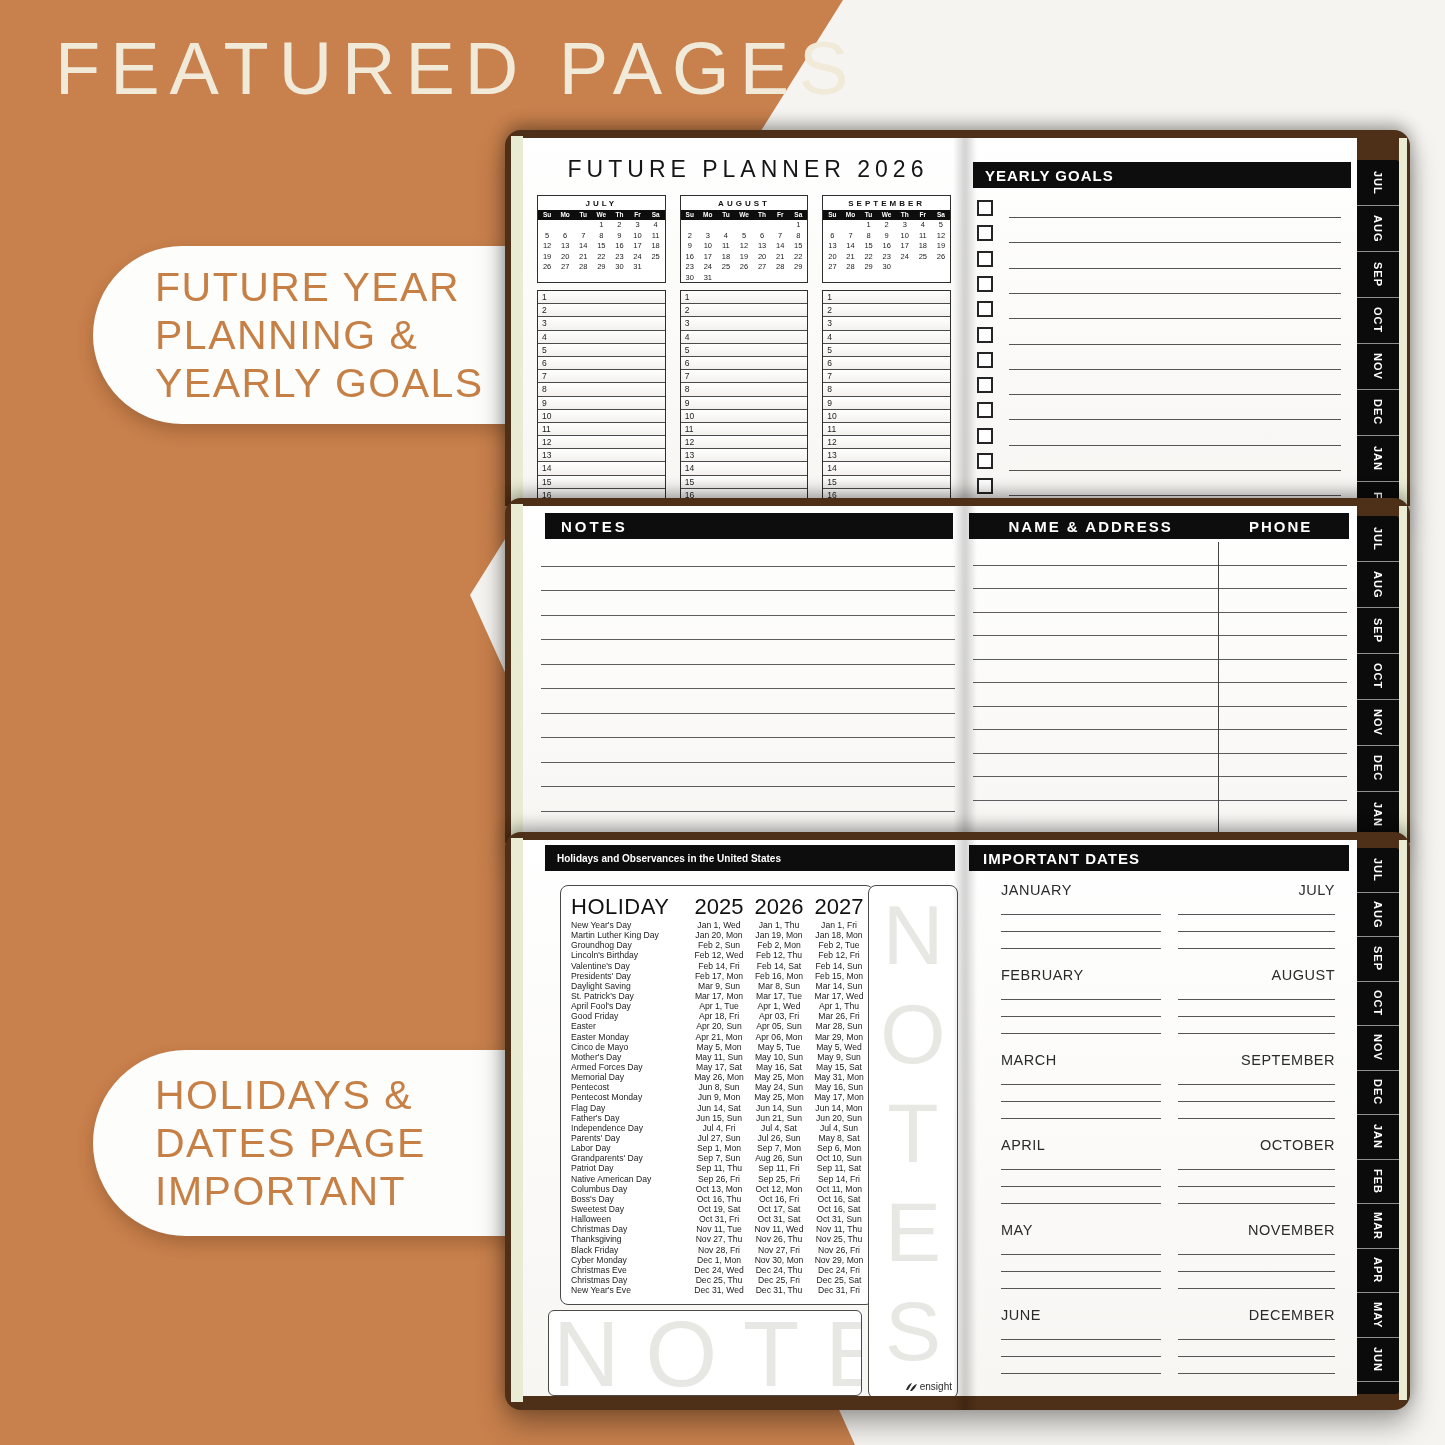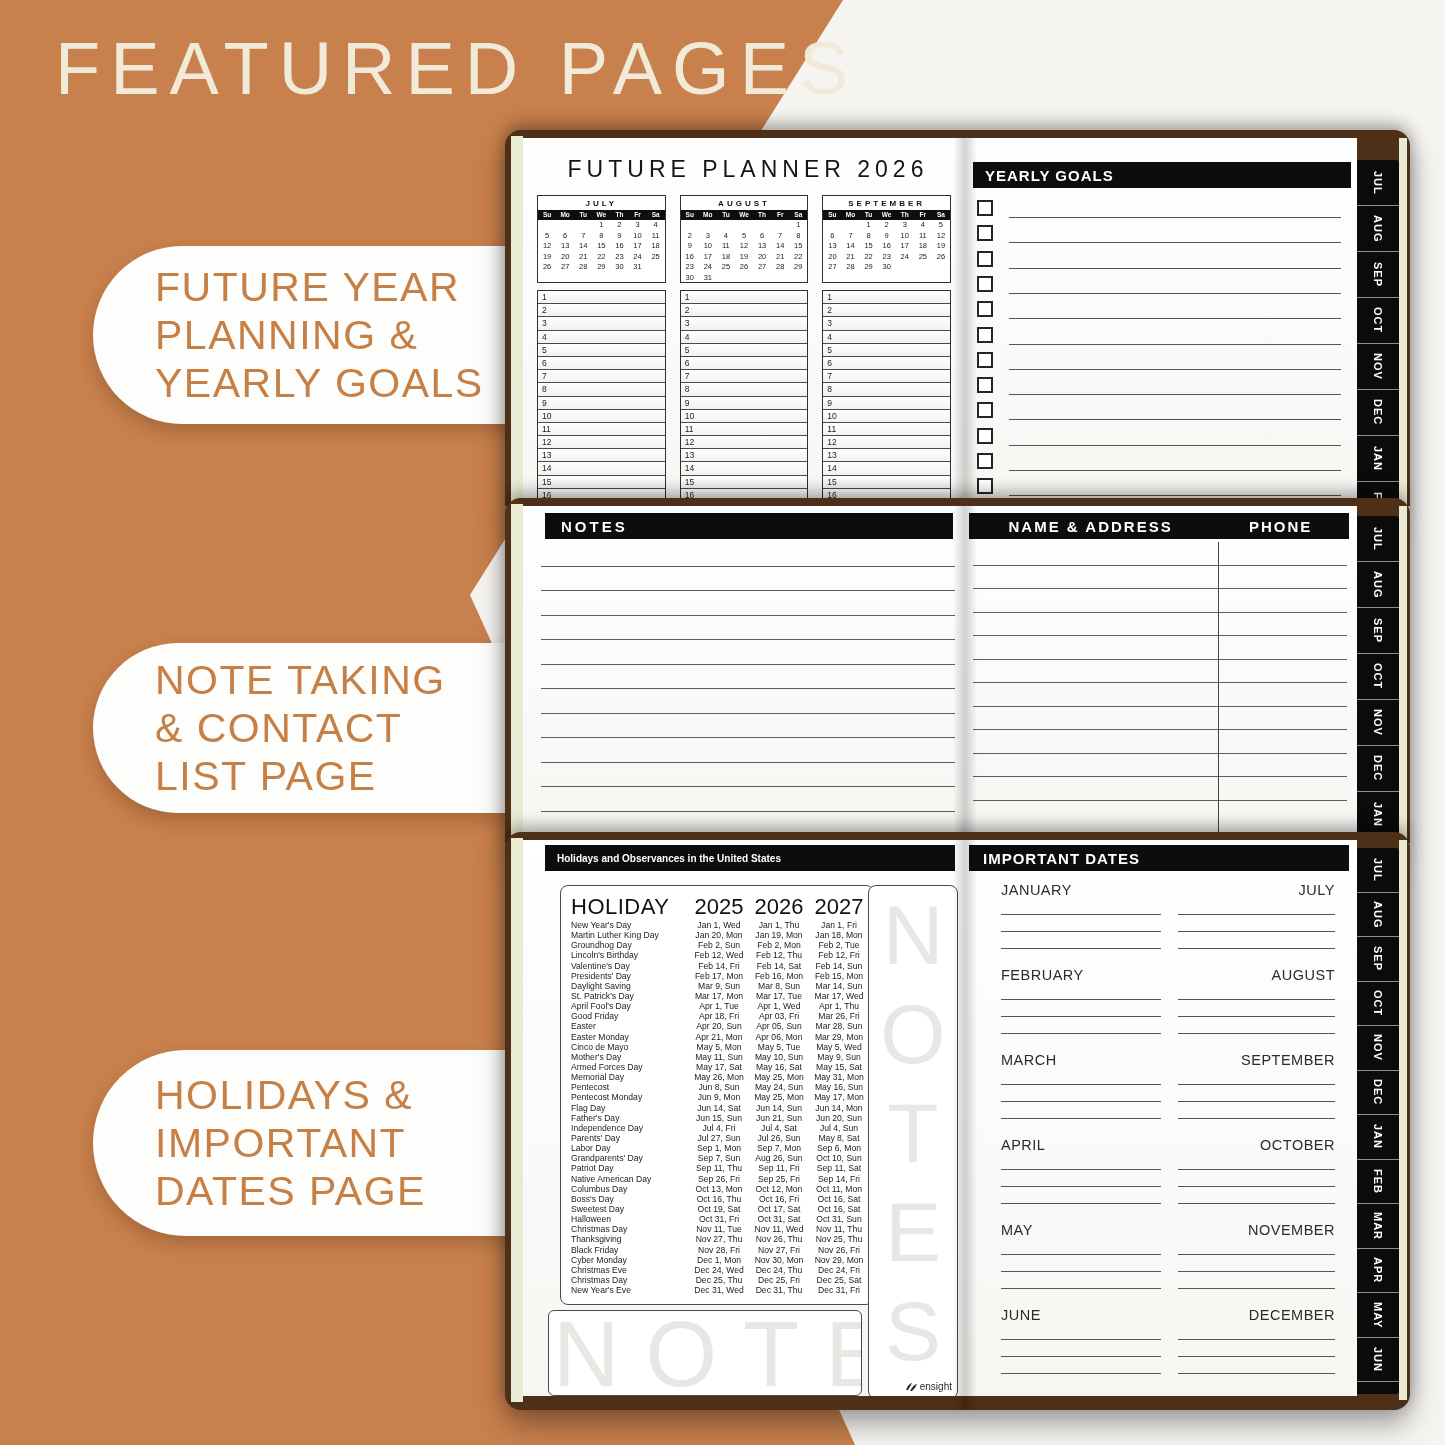--- a/index.html
+++ b/index.html
@@ -127,29 +127,24 @@
 
   <div class="bg-orange"></div>
 
   <h1 class="hero">FEATURED PAGES</h1>
 
   <div class="pill pill1">
     <div>FUTURE YEAR</div>
     <div>PLANNING &amp;</div>
     <div>YEARLY GOALS</div>
   </div>
-  <div class="pill pill2">
-    <div>NOTE TAKING</div>
-    <div>&amp; CONTACT</div>
-    <div>LIST PAGE</div>
-  </div>
   <div class="pill pill3">
     <div>HOLIDAYS &amp;</div>
+    <div>DATES PAGE</div>
     <div>IMPORTANT</div>
-    <div>DATES PAGE</div>
   </div>
 
   <section class="spread spread1">
     <div class="cover"></div>
     <div class="edgeL"></div>
     <div class="edgeR"></div>
 
     <div class="page pageL">
       <div class="fp-title">FUTURE PLANNER 2026</div>
       <div class="cal-row">

